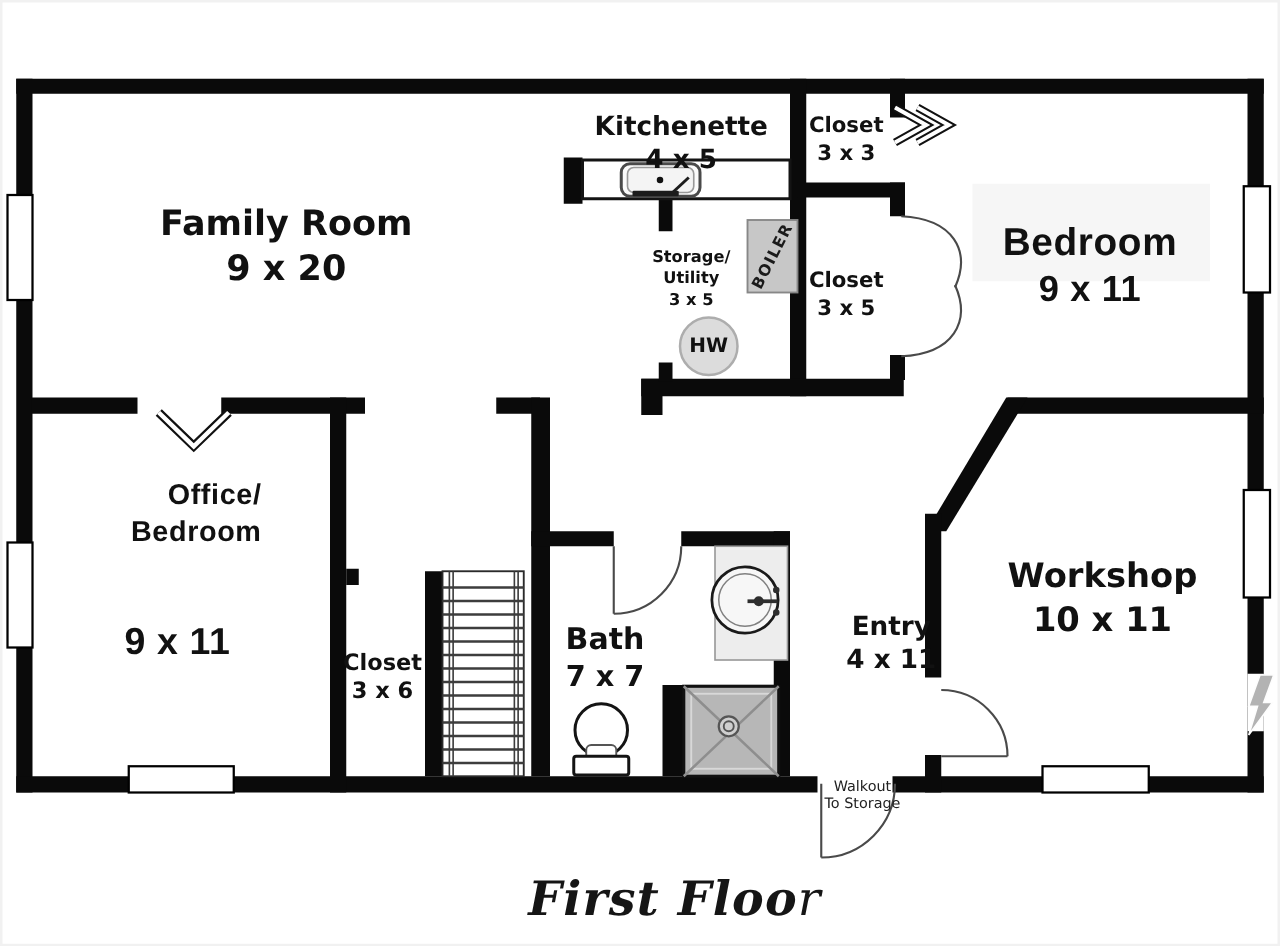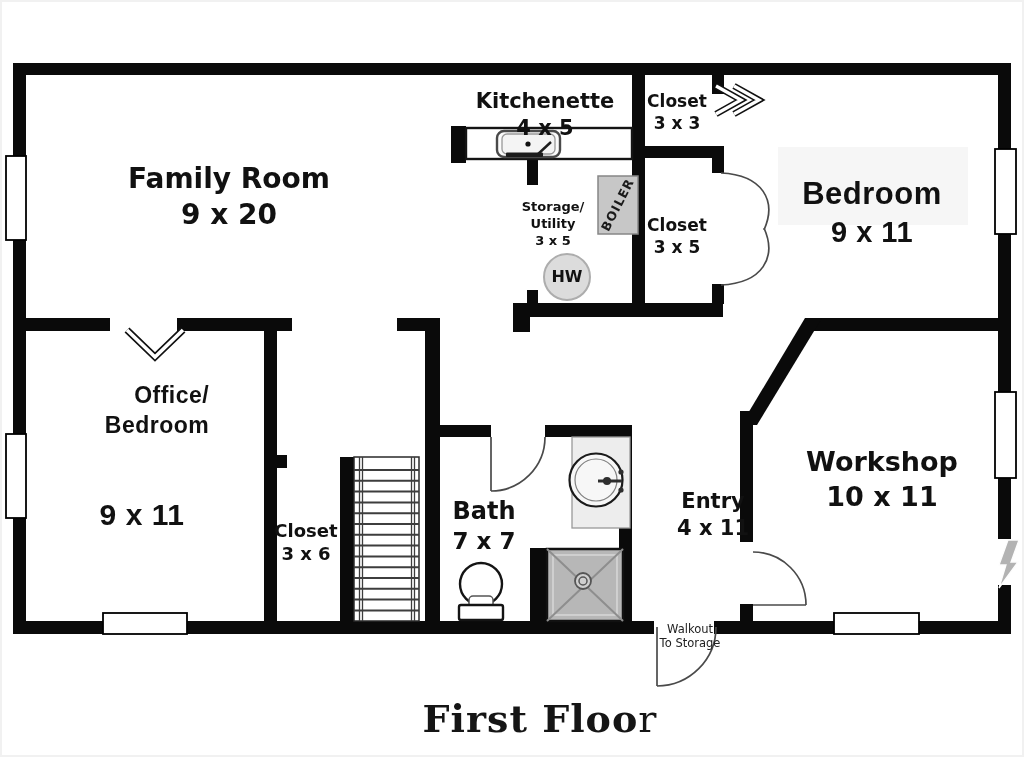--- a/index.html
+++ b/index.html
@@ -228,17 +228,17 @@
 
   <div class="lbl boiler-lbl" style="left:618px;top:205px;font-size:12.5px;">
     <div>BOILER</div>
   </div>
 
   <div class="lbl walkout" style="left:690px;top:603px;font-size:11.5px;margin-top:33px;">
     <div>Walkout</div>
     <div>To Storage</div>
   </div>
 
-  <div class="lbl title" style="left:540px;top:719px;font-size:38px;">
+  <div class="lbl title" style="left:540px;top:719px;font-size:38px;font-style:italic;">
     <span>First Floo</span><span class="tail">r</span>
   </div>
 
 </div>
 
 </body></html>

